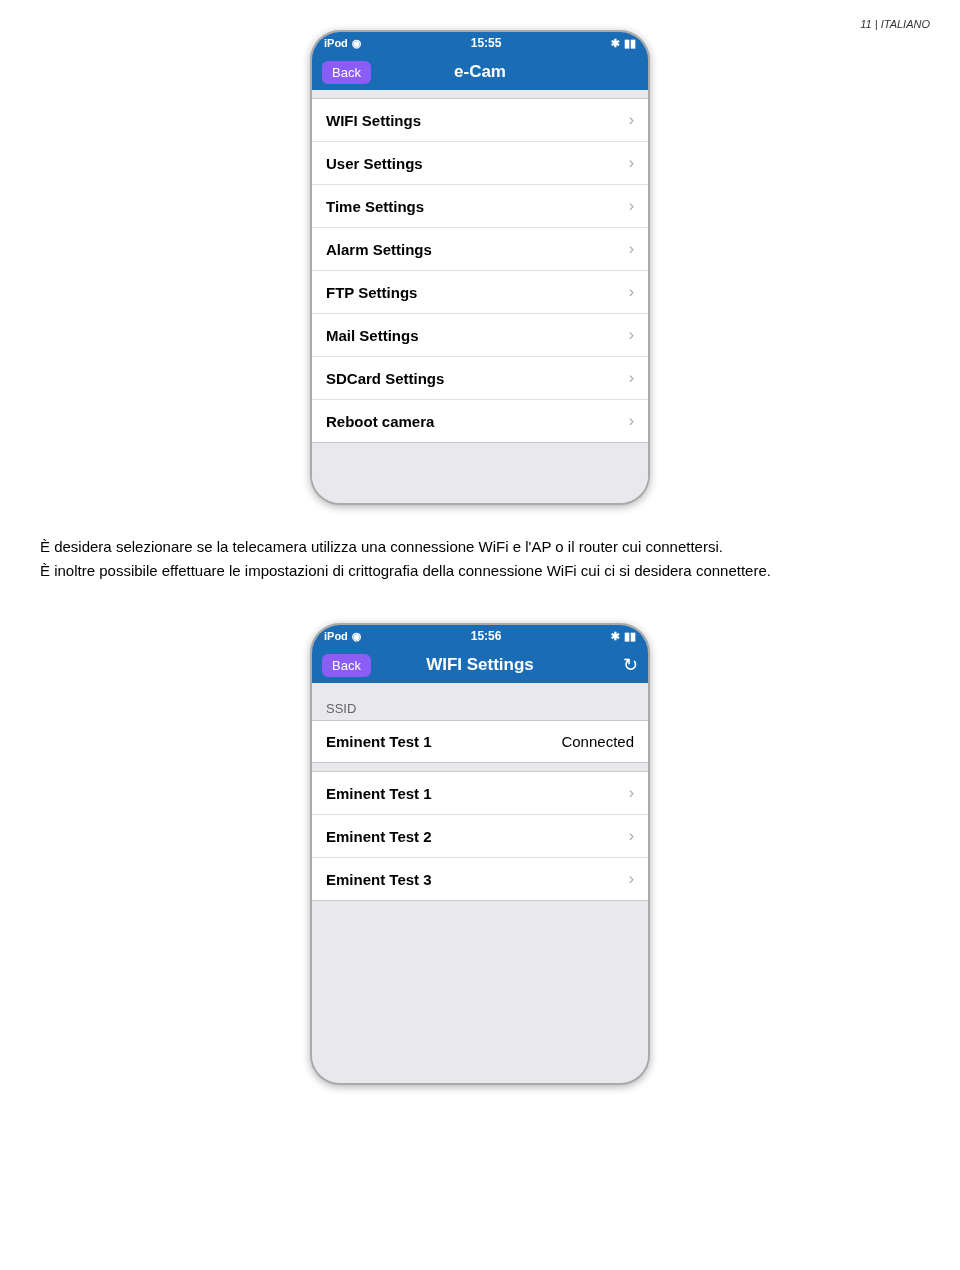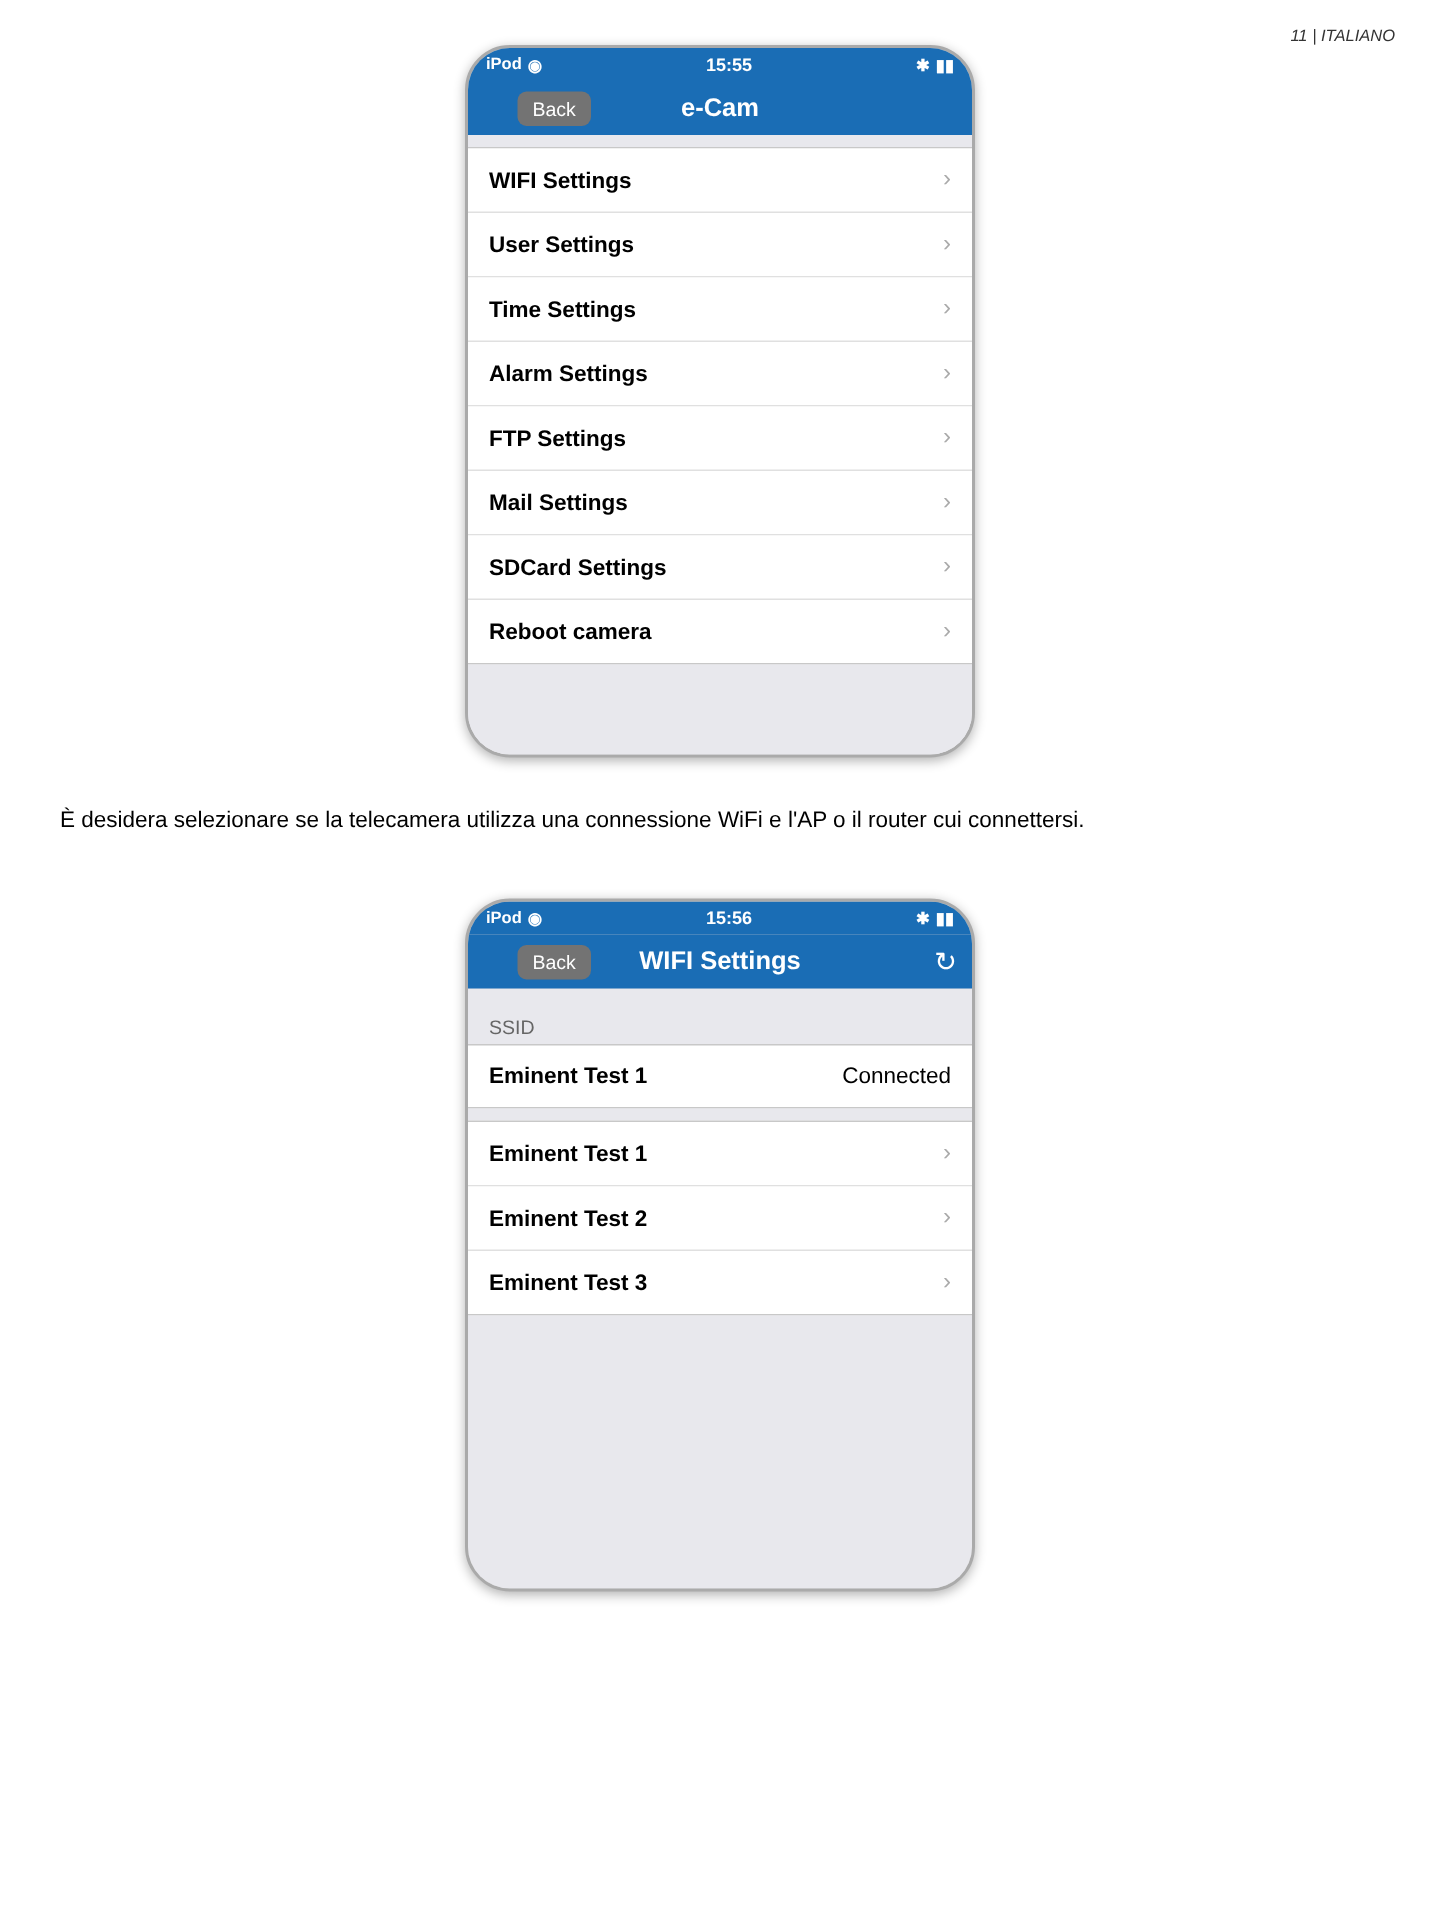--- a/index.html
+++ b/index.html
@@ -58,28 +58,27 @@
       background: #1a6db5;
       display: flex;
       align-items: center;
       justify-content: center;
       padding: 8px 12px;
       position: relative;
     }
     .nav-bar .back-btn {
       position: absolute;
       left: 10px;
-      background: #737373;
+      background: #8b5cf6;
       color: white;
       border: none;
       border-radius: 6px;
       padding: 4px 10px;
       font-size: 13px;
       cursor: pointer;
-      margin-left: 23px;
     }
     .nav-bar .title {
       color: white;
       font-size: 17px;
       font-weight: bold;
     }
     .nav-bar .refresh-btn {
       position: absolute;
       right: 10px;
       background: none;
@@ -240,20 +239,21 @@
       </div>
       <div class="spacer" style="height:60px;"></div>
     </div>
   </div>
 </div>
 
 <div class="section-content">
   <div class="section-body">
     <span>È desidera selezionare se la telecamera utilizza una connessione WiFi e l'AP o il router cui connettersi.</span>
     <br>
+    <span>È inoltre possibile effettuare le impostazioni di crittografia della connessione WiFi cui ci si desidera connettere.</span>
   </div>
 </div>
 
 <div class="phone-container" style="margin-top: 20px; margin-bottom: 30px;">
   <div class="phone-frame">
 
     <div class="status-bar">
       <div class="left">
         <span>iPod</span>
         <span>◉</span>

